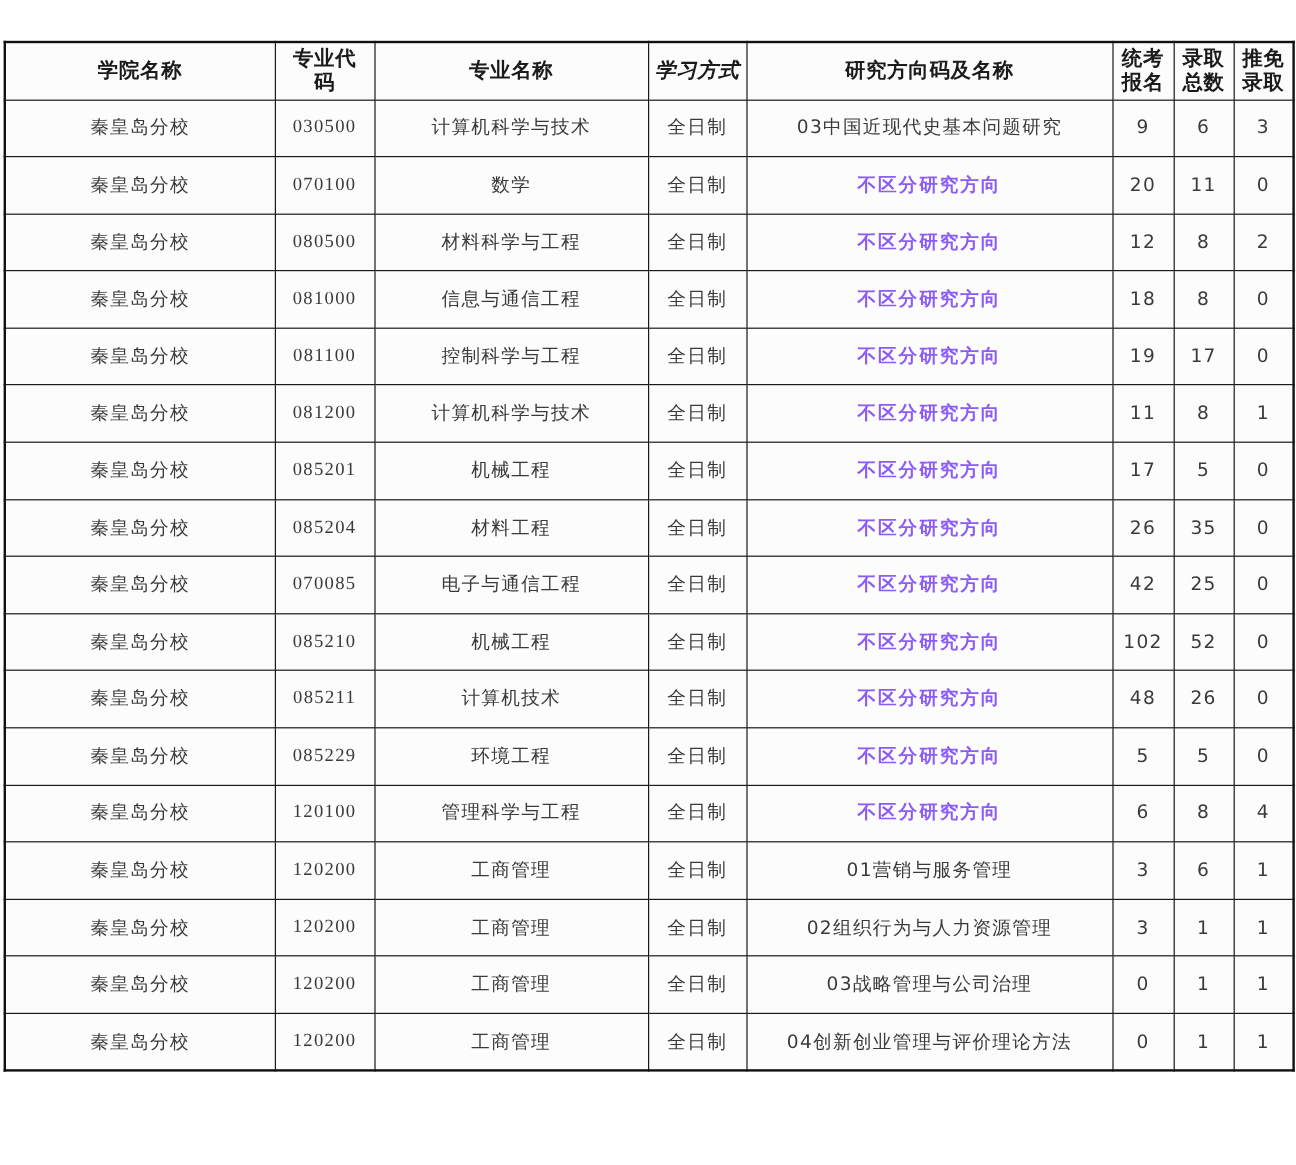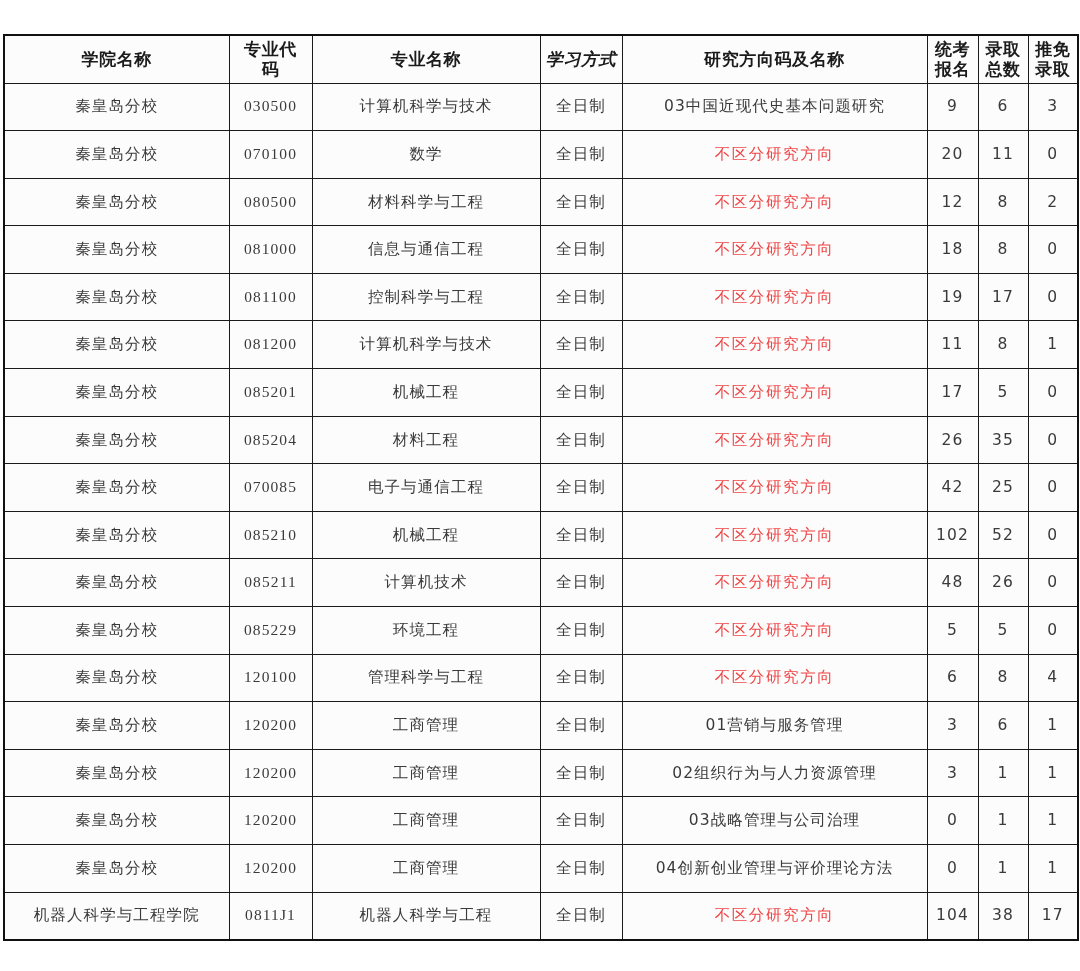--- a/index.html
+++ b/index.html
@@ -80,22 +80,22 @@
     font-size: 15.5px;
     letter-spacing: 1.1px;
   }
 
   td.c-college   { letter-spacing: 1.4px; }
   td.c-code      { font-size: 15px; letter-spacing: 0.8px; font-family: Liberation Serif, serif; }
   td.c-major     { letter-spacing: 1.6px; }
   td.c-mode      { letter-spacing: 1.4px; }
   td.c-direction { letter-spacing: 0.9px; }
   td.c-direction.is-none {
-    font-weight: normal;
-    color: #ef4444;
+    font-weight: bold;
+    color: #8b5cf6;
     letter-spacing: 1.6px;
   }
   td.c-num {
     font-size: 15px;
     letter-spacing: 0.4px;
   }
 
   col.w-college   { width: 225px; }
   col.w-code      { width: 83px; }
   col.w-major     { width: 228px; }
@@ -309,26 +309,16 @@
           <tr>
             <td class="c-college">秦皇岛分校</td>
             <td class="c-code">120200</td>
             <td class="c-major">工商管理</td>
             <td class="c-mode">全日制</td>
             <td class="c-direction">04创新创业管理与评价理论方法</td>
             <td class="c-num">0</td>
             <td class="c-num">1</td>
             <td class="c-num">1</td>
           </tr>
-          <tr>
-            <td class="c-college">机器人科学与工程学院</td>
-            <td class="c-code">0811J1</td>
-            <td class="c-major">机器人科学与工程</td>
-            <td class="c-mode">全日制</td>
-            <td class="c-direction is-none">不区分研究方向</td>
-            <td class="c-num">104</td>
-            <td class="c-num">38</td>
-            <td class="c-num">17</td>
-          </tr>
         </tbody>
     </table>
   </div>
 </div>
 
 </body></html>

